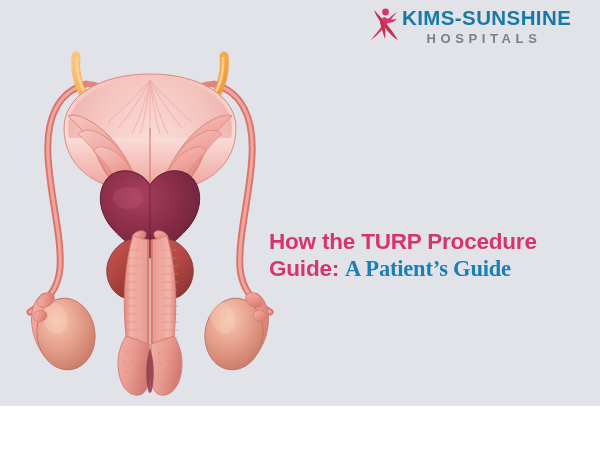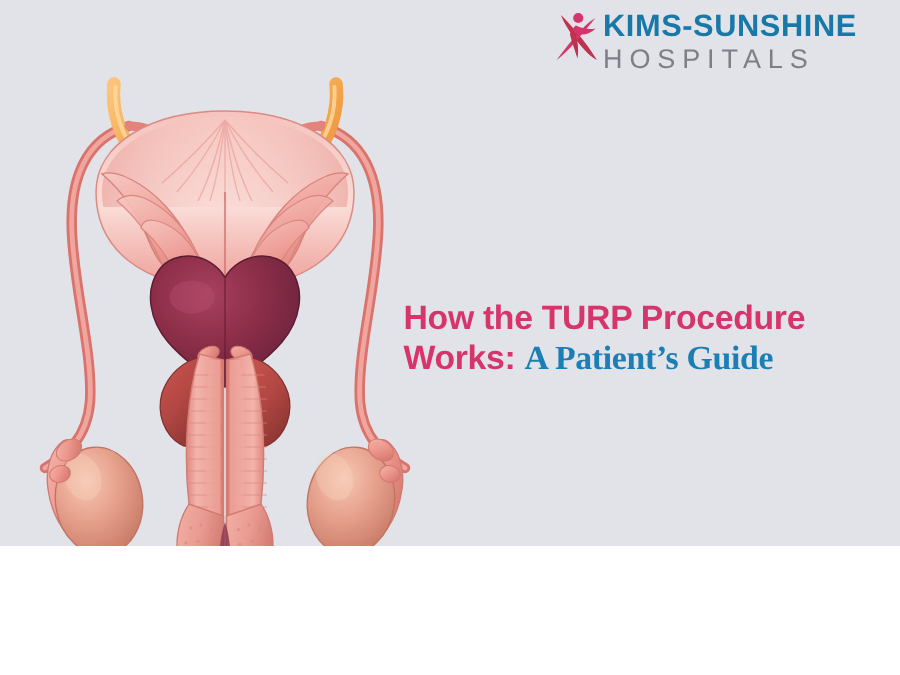--- a/index.html
+++ b/index.html
@@ -7,21 +7,21 @@
     margin: 0;
     padding: 0;
     background: #ffffff;
   }
   body {
     font-family: "Liberation Sans", sans-serif;
   }
   #banner {
     position: relative;
     width: 600px;
-    height: 364px;
+    height: 406px;
     background: #fde047;
     overflow: hidden;
   }
 
   
   #logo {
     position: absolute;
     left: 368px;
     top: 6px;
     width: 200px;
@@ -44,46 +44,46 @@
     display: block;
     font-size: 20.5px;
     font-weight: bold;
     color: #1878a8;
     letter-spacing: 0.4px;
     line-height: 24px;
     white-space: nowrap;
   }
   #logo-subtitle {
     display: block;
-    font-size: 18px;
-    font-weight: normal;
+    font-size: 13px;
+    font-weight: bold;
     color: #7c7f87;
     letter-spacing: 4.6px;
     line-height: 18px;
-    text-align: left;
+    text-align: center;
     padding-right: 2px;
     white-space: nowrap;
   }
 
   
   #headline {
     position: absolute;
     left: 269px;
     top: 198px;
     width: 325px;
   }
   .headline-line {
     display: block;
     font-size: 22.5px;
     font-weight: bold;
     line-height: 27px;
     letter-spacing: -0.2px;
     white-space: nowrap;
   }
-  .hl-pink  { color: #d6356b; }
+  .hl-pink  { color: #d6356b; margin-top: 30px; }
   .hl-blue  { color: #1b7fb5; font-family: Liberation Serif, serif; }
 
   
   #illustration {
     position: absolute;
     left: 0;
     top: 0;
     width: 600px;
     height: 450px;
   }
@@ -407,16 +407,16 @@
                C 12 14 14 13 15 14 Z" fill="#c0304f"></path>
     </svg>
     <div id="logo-text-block">
       <span id="logo-wordmark">KIMS-SUNSHINE</span>
       <span id="logo-subtitle">HOSPITALS</span>
     </div>
   </div>
 
   <div id="headline">
     <span class="headline-line hl-pink">How the TURP Procedure</span>
-    <span class="headline-line"><span class="hl-pink">Works:</span><span>&nbsp;</span><span class="hl-blue">A Patient’s Guide</span></span>
+    <span class="headline-line"><span class="hl-pink">Guide:</span><span>&nbsp;</span><span class="hl-blue">A Patient’s Guide</span></span>
   </div>
 
 </div>
 
 </body></html>

